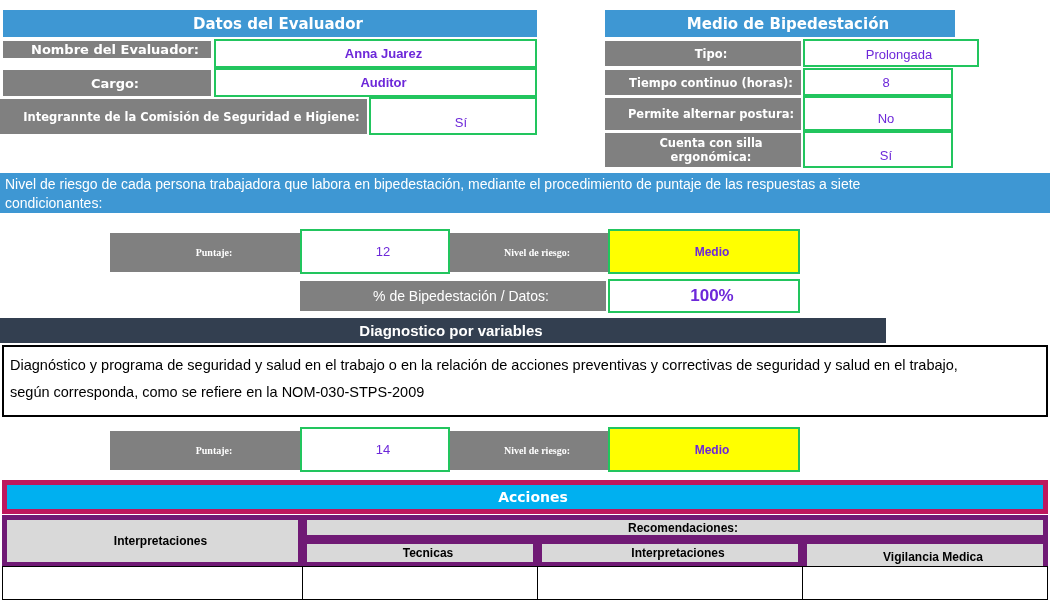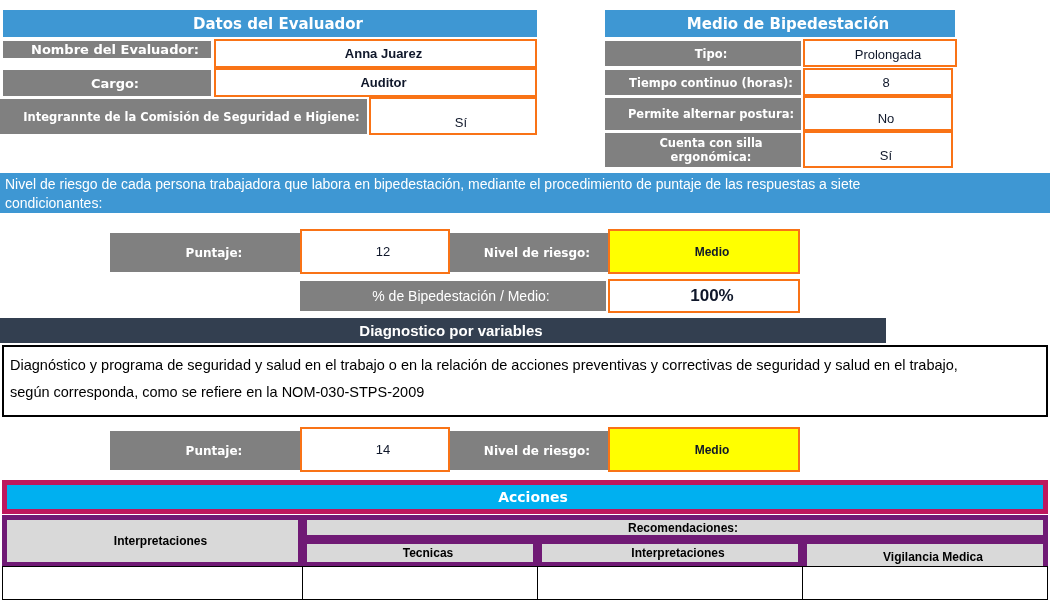--- a/index.html
+++ b/index.html
@@ -22,25 +22,25 @@
     font-weight:bold;font-size:15px;
   }
   
   .glabel{
     background:var(--label-gray);color:#fff;font-family:"DejaVu Sans",sans-serif;
     font-weight:bold;text-align:center;
   }
   .lab-big{font-size:13px;}
   .lab-long{font-size:11.5px;}
   .lab-small{font-size:11.5px;}
-  .score-label{font-size:12px;}
+  .score-label{font-size:10px;font-family:Liberation Serif, serif;}
   .pct-label{font-family:"Liberation Sans",sans-serif;font-weight:normal;font-size:14px;}
   
   .vbox{
-    background:#fff;border:2px solid #f97316;color:#0f172a;
+    background:#fff;border:2px solid #22c55e;color:#6d28d9;
     font-family:"Liberation Sans",sans-serif;font-size:13px;text-align:center;
   }
   .vbold{font-weight:bold;}
   .va-bottom{align-items:flex-end;padding-bottom:3px;}
   .yellowbox{background:var(--yellow);font-weight:bold;font-size:12px;}
   .pct-val{font-weight:bold;font-size:17px;text-align:right;}
   
   .banner{
     background:var(--header-blue);color:#fff;font-size:14px;line-height:19px;
     display:block;padding:2px 6px 0 5px;
@@ -72,42 +72,42 @@
 
   <div class="abs glabel lab-big" style="left:3px;top:70px;width:208px;height:26px">Cargo:</div>
   <div class="abs vbox vbold" style="left:214px;top:68px;width:323px;height:29px">Auditor</div>
 
   <div class="abs glabel lab-long" style="left:0px;top:99px;width:367px;height:35px">Integrannte de la Comisión de Seguridad e Higiene:</div>
   <div class="abs vbox va-bottom" style="left:369px;top:97px;width:168px;height:38px">Sí</div>
 
   <div class="abs hdr" style="left:605px;top:10px;width:350px;height:27px">Medio de Bipedestación</div>
 
   <div class="abs glabel lab-small" style="left:605px;top:41px;width:196px;height:25px">Tipo:</div>
-  <div class="abs vbox va-bottom" style="left:803px;top:39px;width:154px;height:28px">Prolongada</div>
+  <div class="abs vbox va-bottom" style="left:803px;top:39px;width:176px;height:28px">Prolongada</div>
 
   <div class="abs glabel lab-small" style="left:605px;top:70px;width:196px;height:25px">Tiempo continuo (horas):</div>
   <div class="abs vbox" style="left:803px;top:68px;width:150px;height:28px">8</div>
 
   <div class="abs glabel lab-small" style="left:605px;top:98px;width:196px;height:32px">Permite alternar postura:</div>
   <div class="abs vbox va-bottom" style="left:803px;top:96px;width:150px;height:35px">No</div>
 
   <div class="abs glabel lab-small" style="left:605px;top:133px;width:196px;height:34px">Cuenta con silla ergonómica:</div>
   <div class="abs vbox va-bottom" style="left:803px;top:131px;width:150px;height:37px">Sí</div>
 
   <div class="abs banner" style="left:0px;top:173px;width:1050px;height:40px">
     <span style="display:block">Nivel de riesgo de cada persona trabajadora que labora en bipedestación, mediante el procedimiento de puntaje de las respuestas a siete</span>
     <span style="display:block">condicionantes:</span>
   </div>
 
   <div class="abs glabel score-label" style="left:110px;top:233px;width:192px;height:39px">Puntaje:</div>
   <div class="abs vbox" style="left:300px;top:229px;width:150px;height:45px">12</div>
   <div class="abs glabel score-label" style="left:450px;top:233px;width:158px;height:39px">Nivel de riesgo:</div>
   <div class="abs vbox yellowbox" style="left:608px;top:229px;width:192px;height:45px">Medio</div>
 
-  <div class="abs glabel pct-label" style="left:300px;top:281px;width:306px;height:30px">% de Bipedestación / Medio:</div>
+  <div class="abs glabel pct-label" style="left:300px;top:281px;width:306px;height:30px">% de Bipedestación / Datos:</div>
   <div class="abs vbox pct-val" style="left:608px;top:279px;width:192px;height:34px">100%</div>
 
   <div class="abs navybar" style="left:0px;top:318px;width:886px;height:25px">Diagnostico por variables</div>
 
   <div class="abs parabox" style="left:2px;top:345px;width:1046px;height:72px">
     <span style="display:block">Diagnóstico y programa de seguridad y salud en el trabajo o en la relación de acciones preventivas y correctivas de seguridad y salud en el trabajo,</span>
     <span style="display:block">según corresponda, como se refiere en la NOM-030-STPS-2009</span>
   </div>
 
   <div class="abs glabel score-label" style="left:110px;top:431px;width:192px;height:39px">Puntaje:</div>

